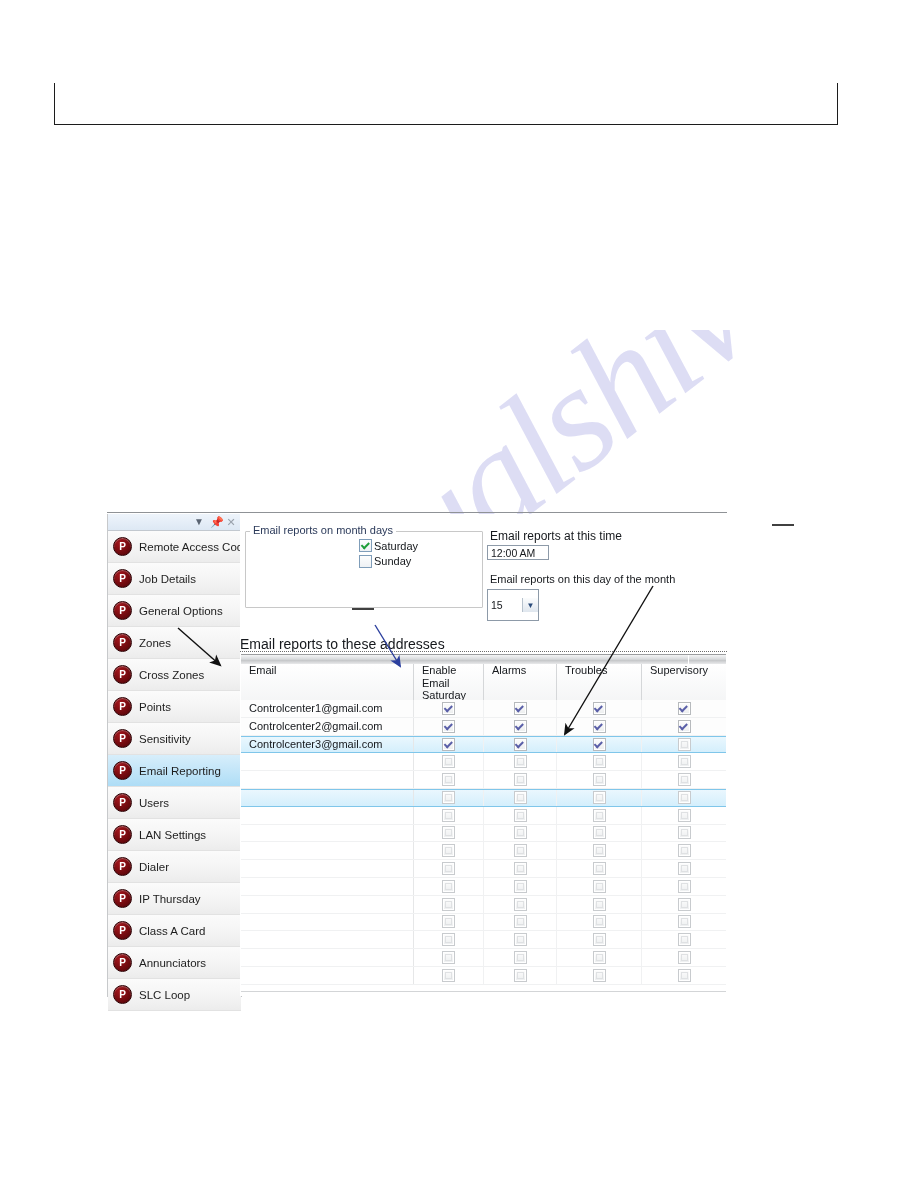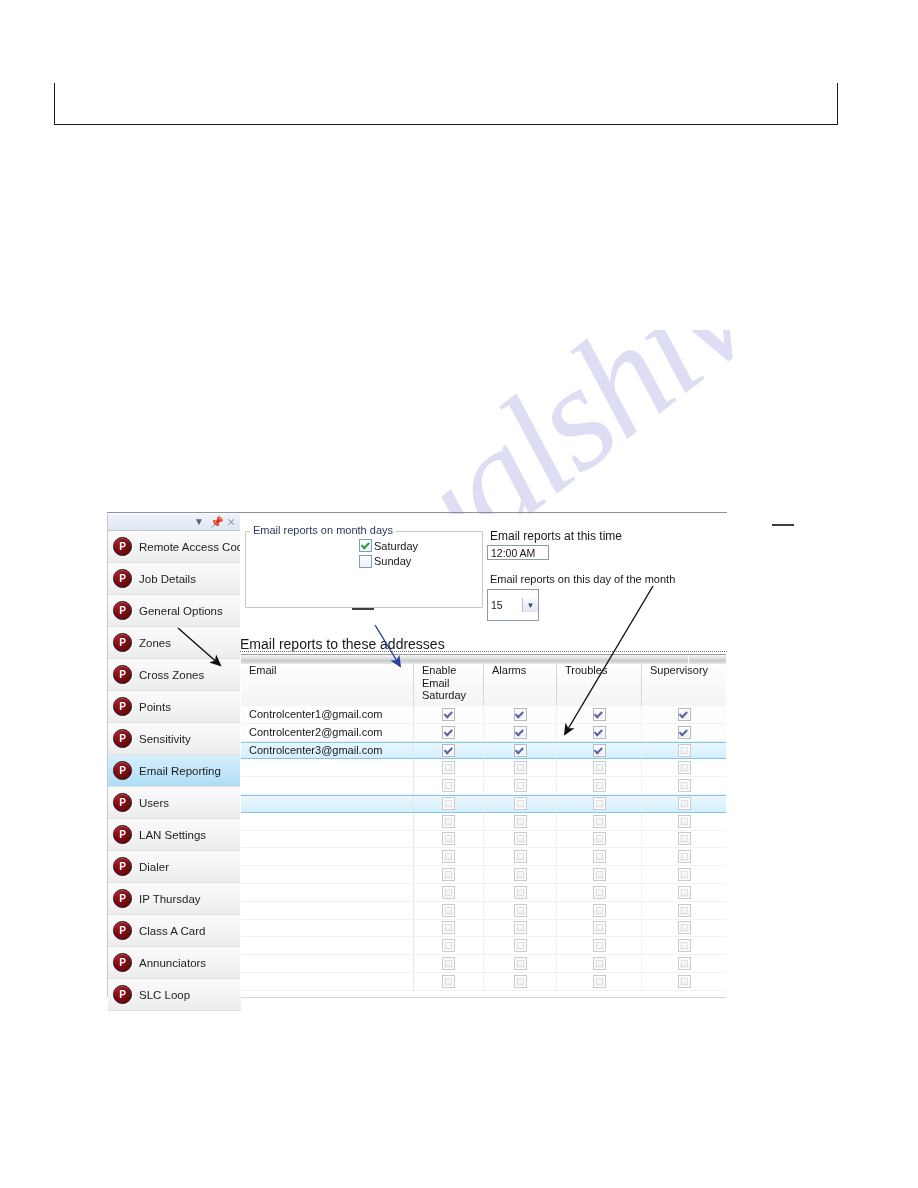--- a/index.html
+++ b/index.html
@@ -296,21 +296,21 @@
     line-height: 12.5px;
   }
   .gh.last { border-right: none; }
   .c-email { width: 173px; }
   .c-enable { width: 70px; }
   .c-alarms { width: 73px; }
   .c-troubles { width: 85px; }
   .c-sup { width: 84px; }
 
   #grid-body {
-    position: absolute; left: 0; top: 52px;
+    position: absolute; left: 0; top: 46px;
     width: 485px; height: 291px;
     background: #ffffff;
     border-bottom: 1px solid #d3d5d7;
   }
   .grow {
     display: flex;
     height: 17.8px;
     border-bottom: 1px solid #f0f1f2;
     box-sizing: border-box;
   }

